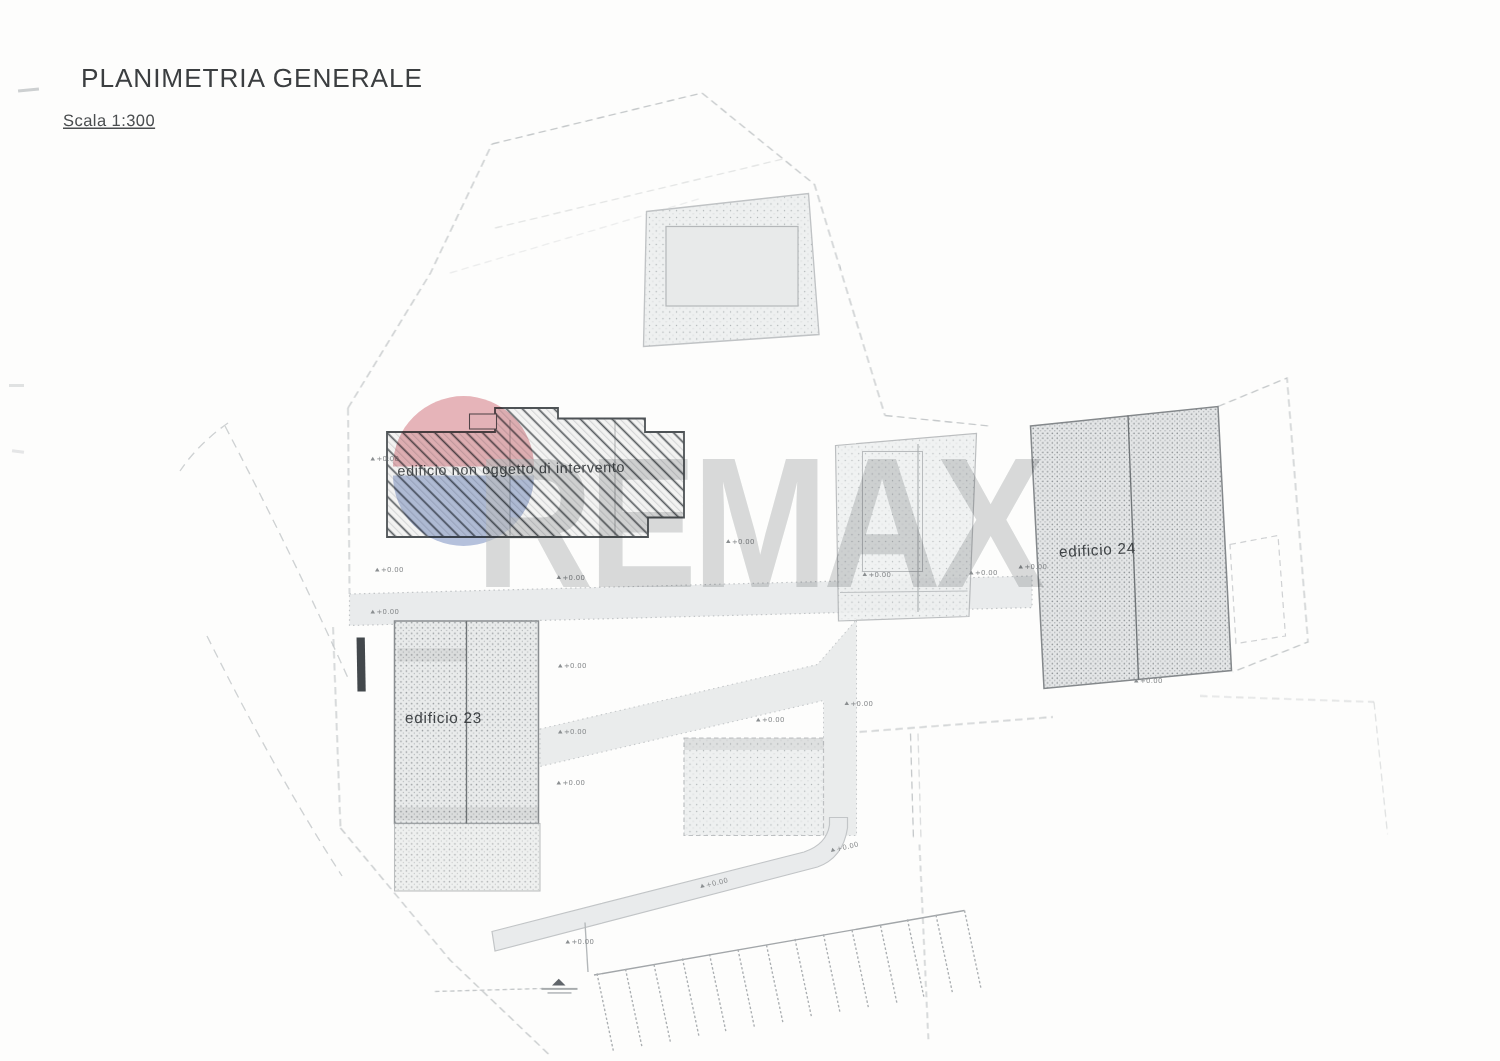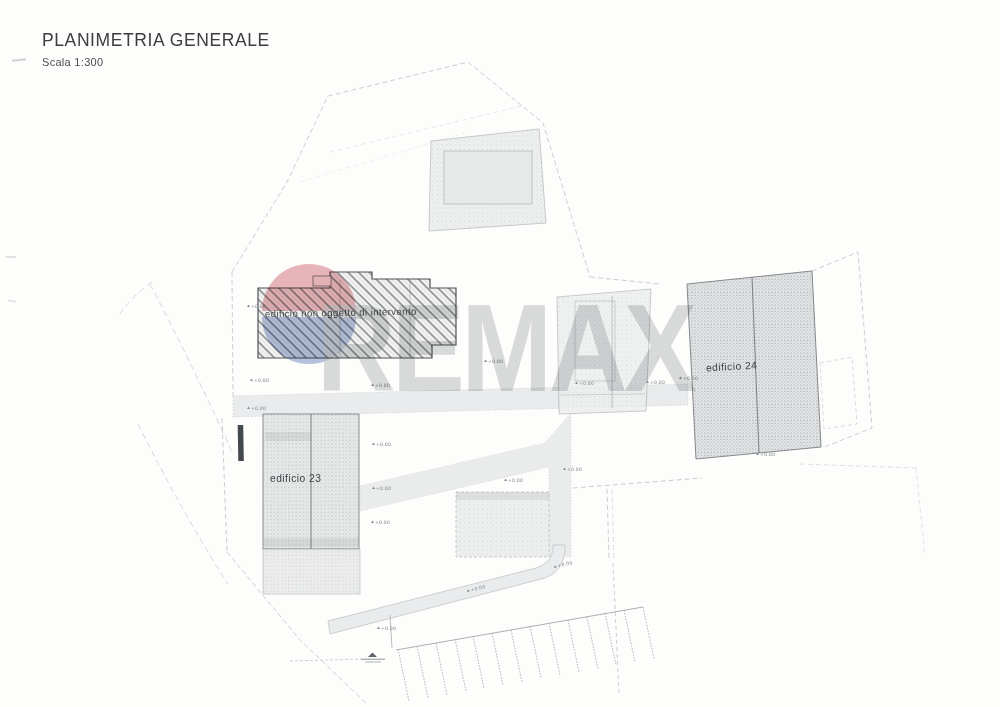--- a/index.html
+++ b/index.html
@@ -4,23 +4,23 @@
 <style>
   html,body{margin:0;padding:0;}
   body{
     width:1000px;height:707px;position:relative;overflow:hidden;
     background:#fdfdfc;
     font-family:"Liberation Sans", sans-serif;
   }
   .page-header{position:absolute;left:42px;top:30px;}
   .page-title{
     font-size:17.5px;letter-spacing:.6px;color:#3b3e40;font-weight:400;
-    margin:0;
+    margin:12px;
   }
-  .page-scale{font-size:11px;color:#4a4d4f;margin-top:5px;letter-spacing:.3px;}
+  .page-scale{font-size:11px;color:#4a4d4f;margin-top:5px;letter-spacing:.3px;text-decoration:underline;}
   .edge-tick{position:absolute;background:#cdd0d1;height:2px;}
   .plan-svg{position:absolute;left:0;top:0;}
   .em path{fill:#8a8e90;}
   .em text{font:4.6px "DejaVu Sans", sans-serif;fill:#86898b;letter-spacing:.2px;}
   .bldg-label{font:9.6px "Liberation Sans", sans-serif;fill:#44484b;letter-spacing:.4px;}
   .bldg-label-big{font:10.2px "Liberation Sans", sans-serif;fill:#3f4346;letter-spacing:.5px;}
   .watermark-text{
     font-family:"Liberation Sans", sans-serif;font-weight:bold;
     letter-spacing:-4px;
   }

